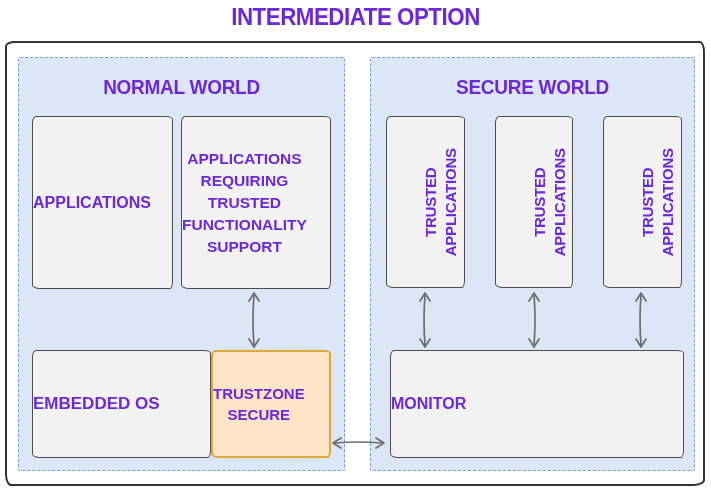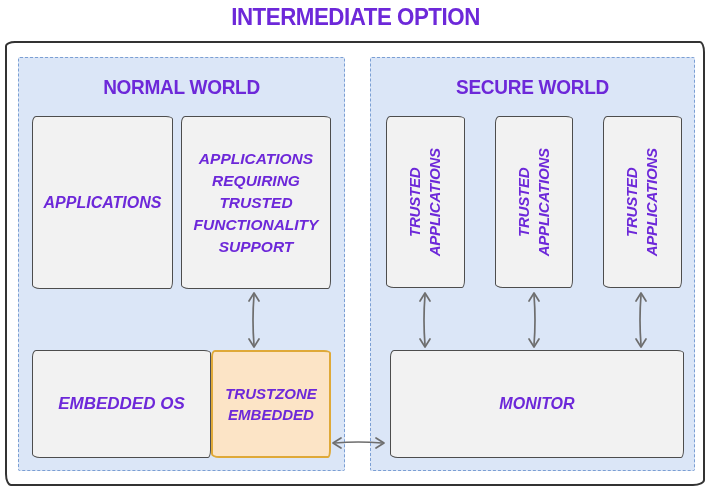--- a/index.html
+++ b/index.html
@@ -49,25 +49,23 @@
   }
   .world-title.normal { left: 18px;  width: 327px; }
   .world-title.secure { left: 370px; width: 325px; }
 
   .sketch-box {
     background: #f2f2f2;
     border: 1.5px solid #4d4d4d;
     border-radius: 4px 7px 3px 8px / 7px 3px 8px 4px;
     display: flex;
     align-items: center;
-    justify-content: center;
     text-align: center;
     font-weight: 700;
     white-space: pre-line;
-    font-style: italic;
   }
   .sketch-box.highlight {
     background: #fce4c6;
     border: 2px solid #dfa938;
   }
 
   .box-apps        { left: 32px;  top: 116px; width: 141px; height: 173px; font-size: 16px; }
   .box-apps-req    { left: 181px; top: 116px; width: 150px; height: 173px; font-size: 15.5px; line-height: 1.42; }
   .box-embedded    { left: 32px;  top: 350px; width: 179px; height: 108px; font-size: 17px; }
   .box-trustzone   { left: 211px; top: 350px; width: 120px; height: 108px; font-size: 15px; line-height: 1.4; }
@@ -125,21 +123,21 @@
 FUNCTIONALITY
 SUPPORT</span>
   </div>
 
   <div class="abs sketch-box box-embedded">
     <span>EMBEDDED OS</span>
   </div>
 
   <div class="abs sketch-box highlight box-trustzone">
     <span>TRUSTZONE
-EMBEDDED</span>
+SECURE</span>
   </div>
 
   <div class="abs sketch-box box-trusted-1">
     <span class="vlabel">TRUSTED
 APPLICATIONS</span>
   </div>
   <div class="abs sketch-box box-trusted-2">
     <span class="vlabel">TRUSTED
 APPLICATIONS</span>
   </div>

